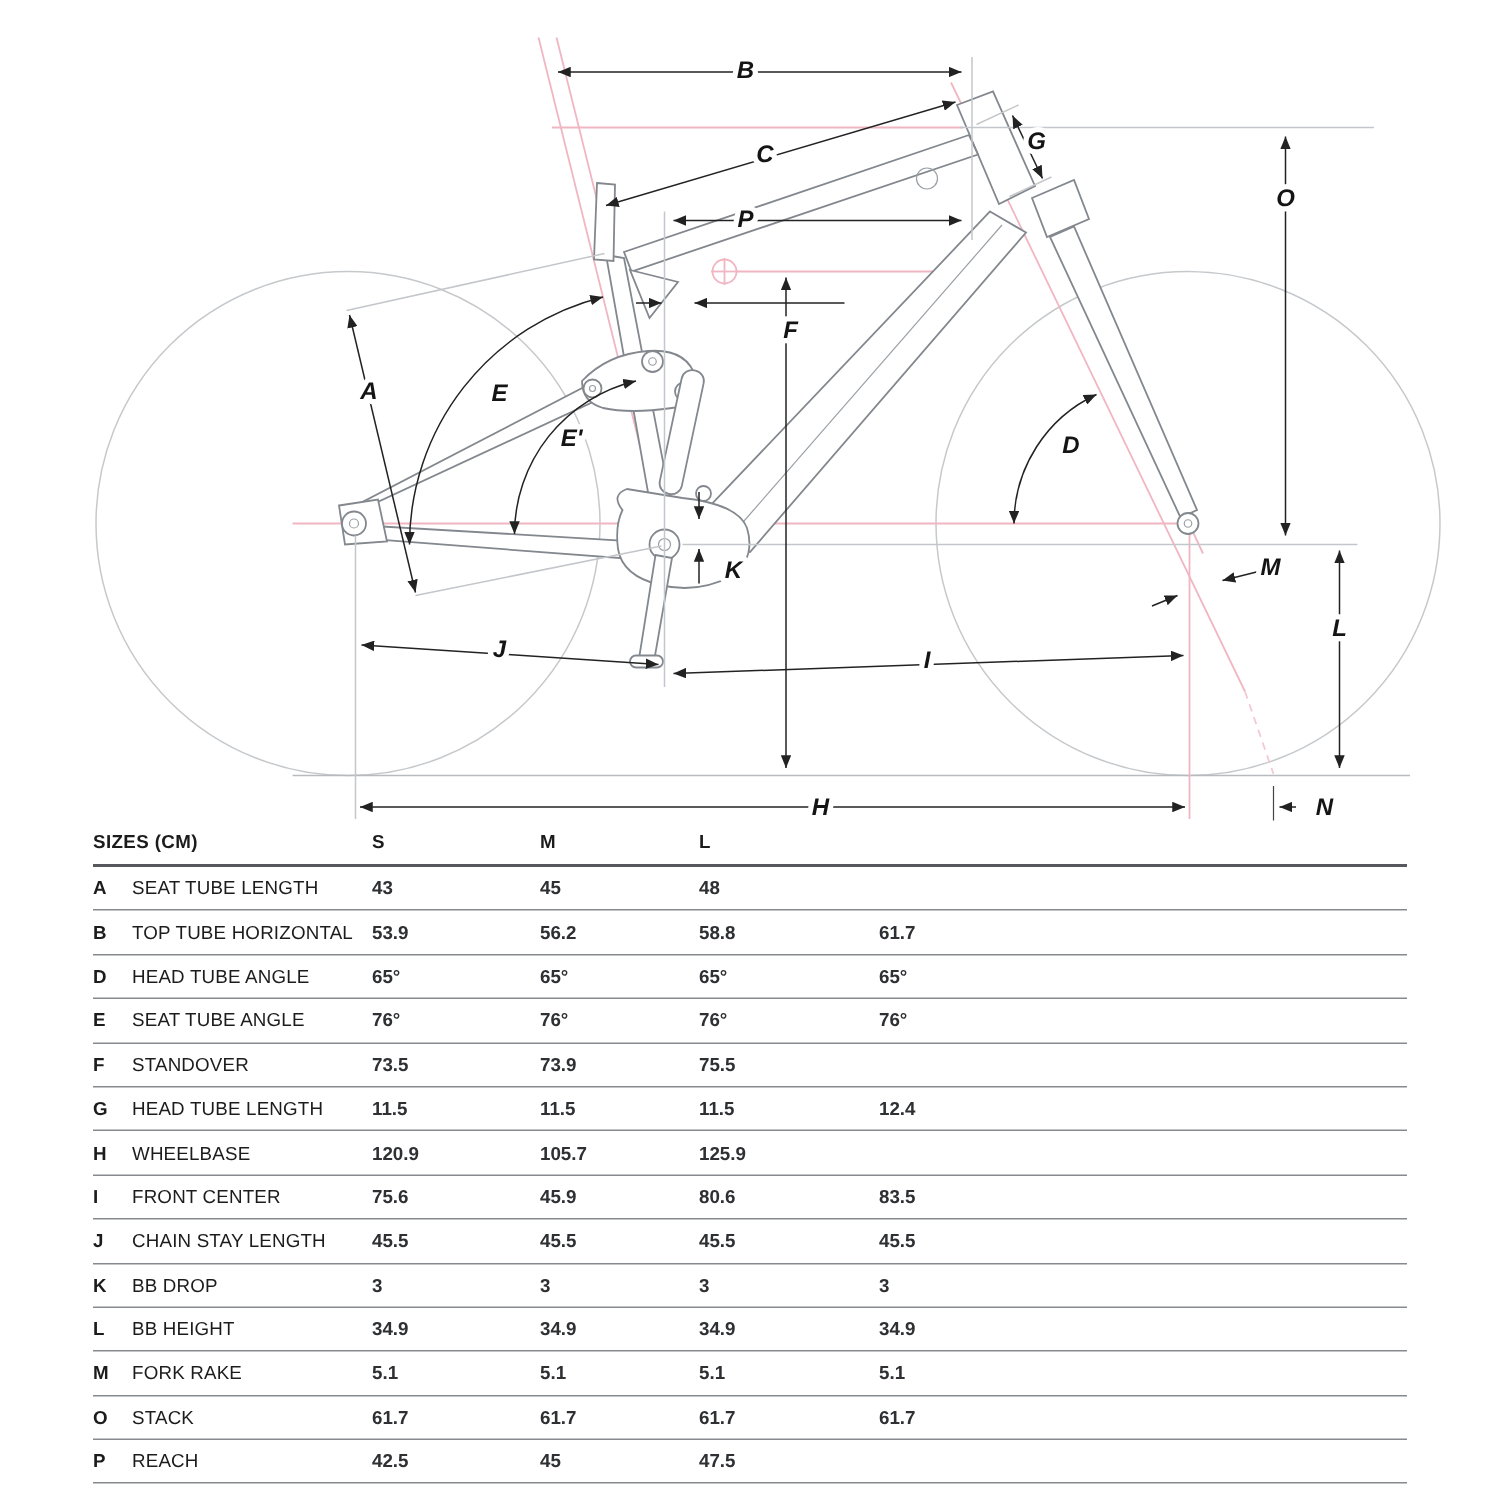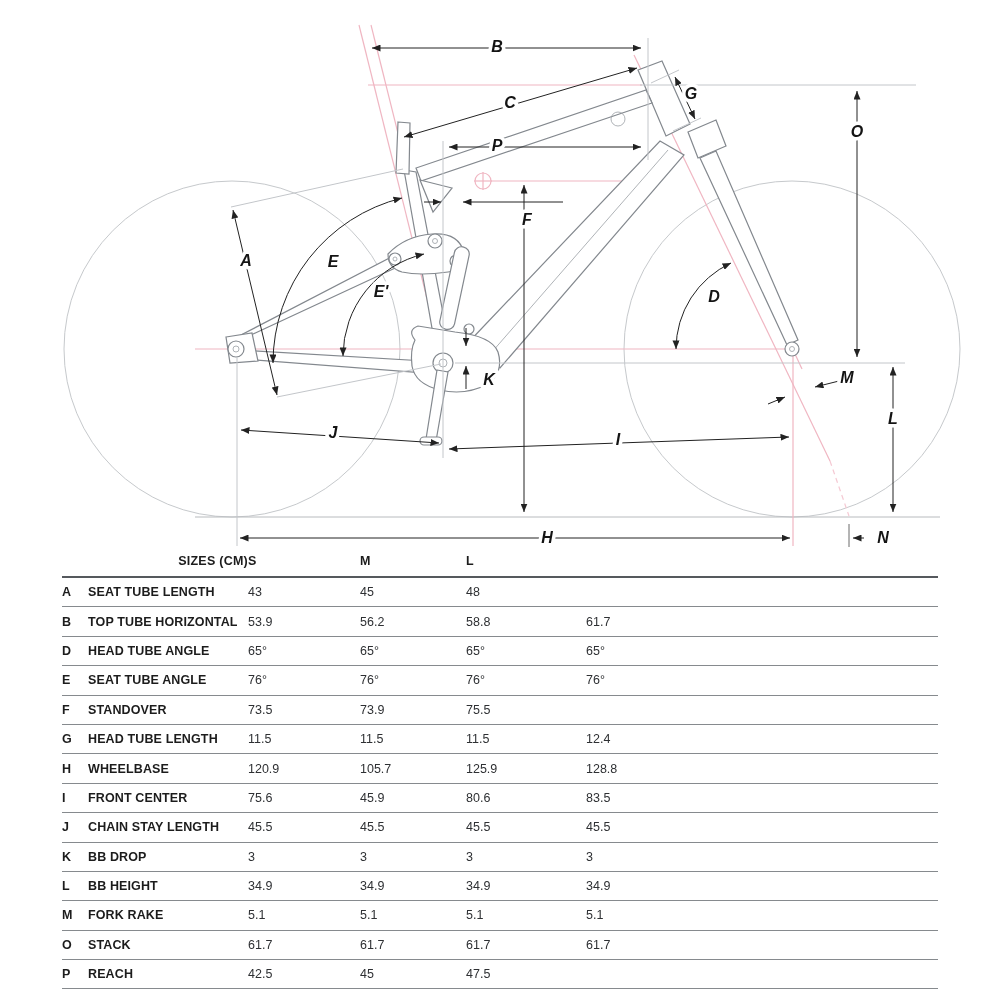--- a/index.html
+++ b/index.html
@@ -18,25 +18,25 @@
   .dim{stroke:#222222;stroke-width:1;fill:none;}
   .dimthin{stroke:#444444;stroke-width:0.8;fill:none;}
   .dlabel{font:italic 700 16px "Liberation Sans",sans-serif;fill:#141414;
     text-anchor:middle;paint-order:stroke;stroke:#ffffff;stroke-width:7px;stroke-linejoin:round;}
 
   
   .geo-table{position:absolute;left:62px;top:546px;width:876px;color:#1c1c1c;}
   .g-row{display:grid;grid-template-columns:26px 160px 112px 106px 120px 1fr;
     align-items:center;height:28.4px;border-bottom:1.5px solid #868a8e;}
   .g-row.header{height:30px;border-bottom:2px solid #55595d;}
-  .c-sizes{grid-column:1/3;font-weight:700;font-size:12.5px;letter-spacing:.02em;text-align:right;}
+  .c-sizes{grid-column:1/3;font-weight:700;font-size:12.5px;letter-spacing:.02em;}
   .c-col{font-weight:700;font-size:12.5px;}
   .c-key{font-weight:700;font-size:12.5px;}
-  .c-label{font-weight:700;font-size:12.5px;letter-spacing:.01em;}
-  .c-val{font-weight:400;font-size:12.5px;color:#2e3033;}
+  .c-label{font-weight:400;font-size:12.5px;letter-spacing:.01em;}
+  .c-val{font-weight:700;font-size:12.5px;color:#2e3033;}
 </style>
 </head>
 <body>
 
 <div class="page">
 
   <svg id="diagram" width="1000" height="552" viewBox="0 0 1000 552" aria-hidden="true">
     <defs>
       <marker id="ah" orient="auto-start-reverse" markerWidth="9" markerHeight="7" refX="8.5" refY="3.5" markerUnits="userSpaceOnUse">
         <path d="M0,0 L8.5,3.5 L0,7 Z" fill="#222222"></path>
@@ -227,21 +227,20 @@
         <div class="c-val">11.5</div>
         <div class="c-val">12.4</div>
       </div>
 
       <div class="g-row">
         <div class="c-key">H</div>
         <div class="c-label">WHEELBASE</div>
         <div class="c-val">120.9</div>
         <div class="c-val">105.7</div>
         <div class="c-val">125.9</div>
-        <div class="c-val">128.8</div>
       </div>
 
       <div class="g-row">
         <div class="c-key">I</div>
         <div class="c-label">FRONT CENTER</div>
         <div class="c-val">75.6</div>
         <div class="c-val">45.9</div>
         <div class="c-val">80.6</div>
         <div class="c-val">83.5</div>
       </div>

